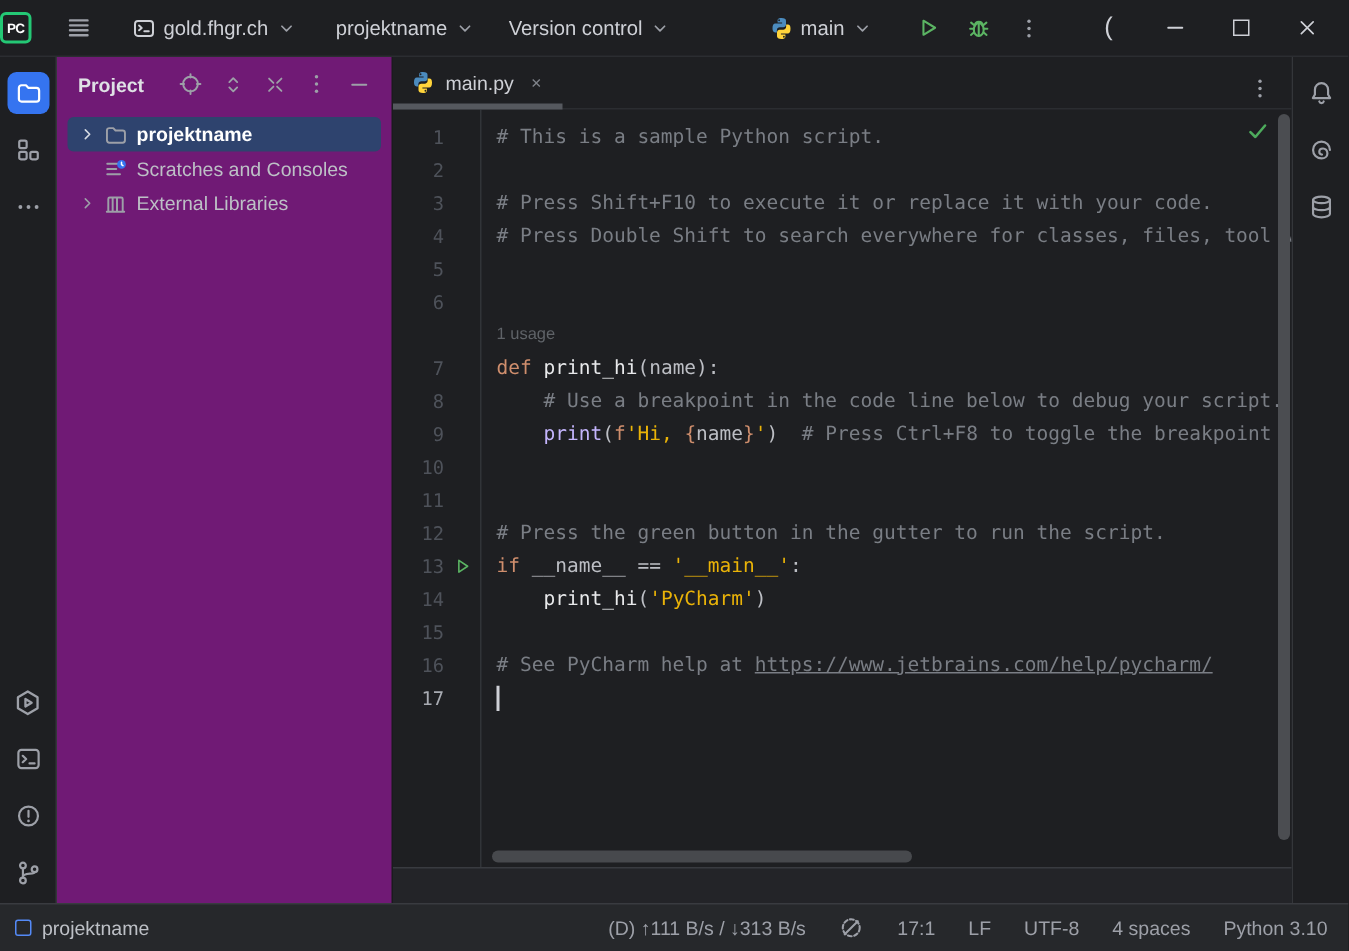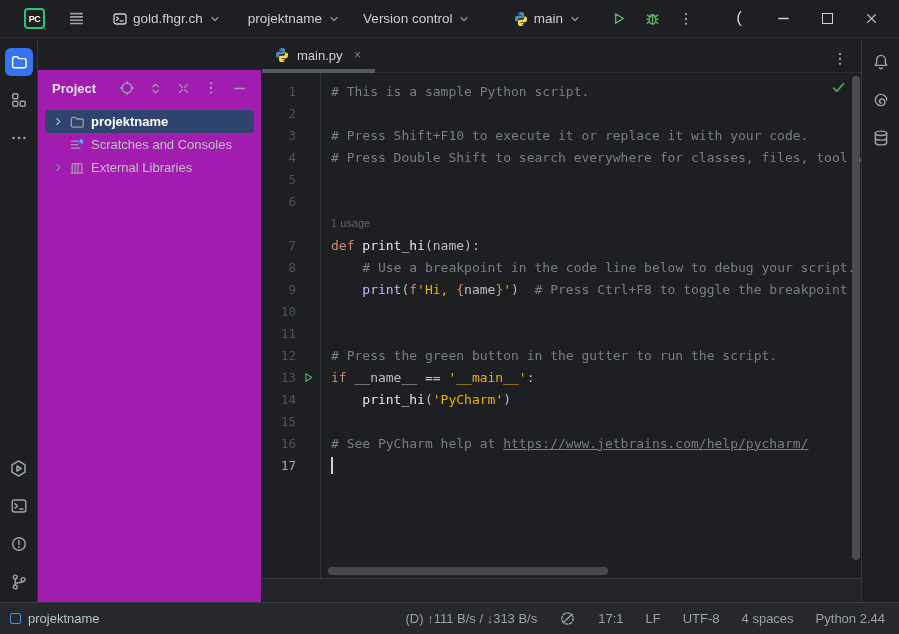--- a/index.html
+++ b/index.html
@@ -5,21 +5,21 @@
   * { margin:0; padding:0; box-sizing:border-box; }
   html,body { width:899px; height:634px; overflow:hidden; background:#1E1F22;
               font-family:"Liberation Sans", sans-serif; }
   .app { width:899px; height:634px; display:flex; flex-direction:column;
          color:#CED0D6; font-size:13px; }
 
   
   .titlebar { height:38px; flex:0 0 38px; background:#1E1F22; border-bottom:1px solid #2B2D31;
               display:flex; align-items:center; justify-content:space-between; }
   .tb-left, .tb-right { display:flex; align-items:center; height:100%; }
-  .tb-left { padding-left:24px; }
+  .tb-left { padding-left:0; }
   .pc-logo { width:21px; height:21px; border:2px solid #24C875; border-radius:4px;
              display:flex; align-items:center; justify-content:center;
              font-size:9px; font-weight:bold; color:#fff; letter-spacing:-0.5px; margin-right:14px; }
   .tb-btn { display:flex; align-items:center; gap:5px; padding:0 9px; height:30px;
             border-radius:6px; background:transparent; border:none; color:#CED0D6;
             font-size:13.5px; cursor:default; }
   .tb-btn .chev { color:#9DA0A8; display:flex; }
   .tb-right { padding-right:6px; }
   .tb-icon-btn { width:34px; height:30px; display:flex; align-items:center; justify-content:center;
                  background:transparent; border:none; color:#9DA0A8; }
@@ -35,22 +35,22 @@
             align-items:center; }
   .stripe-left  { border-right:1px solid #34363A; }
   .stripe-right { border-left:1px solid #34363A; }
   .tool-btn { width:28px; height:28px; margin-top:10px; border-radius:6px; border:none;
               background:transparent; color:#9DA0A8; display:flex; align-items:center; justify-content:center; }
   .tool-btn.active { background:#3574F0; color:#FFFFFF; }
   .stripe .spacer { flex:1; }
   .stripe .bottom-group { margin-bottom:6px; display:flex; flex-direction:column; align-items:center; }
 
   
-  .project-panel { width:224px; flex:0 0 224px; background:#a21caf; border-right:1px solid #1A1B1E;
-                   display:flex; flex-direction:column;margin-top:32px; }
+  .project-panel { width:224px; flex:0 0 224px; background:#701a75; border-right:1px solid #1A1B1E;
+                   display:flex; flex-direction:column; }
   .pp-header { height:36px; display:flex; align-items:center; padding:0 10px 0 14px; }
   .pp-title { font-weight:bold; color:#DFE1E5; font-size:13px; flex:0 0 auto; }
   .pp-actions { margin-left:auto; display:flex; align-items:center; gap:4px; }
   .pp-act { width:24px; height:24px; display:flex; align-items:center; justify-content:center;
             border:none; background:transparent; color:#9DA0A8; border-radius:4px; }
   .tree { padding-top:4px; }
   .tree-row { height:23px; display:flex; align-items:center; margin:0 7px; padding:0 4px;
               border-radius:4px; color:#BDC0C6; white-space:nowrap; }
   .tree-row.selected { background:#2E436E; color:#FFFFFF; font-weight:bold; }
   .tree-chev { width:18px; display:flex; justify-content:center; color:#9DA0A8; flex:0 0 18px; }
@@ -590,17 +590,17 @@
         <button class="sb-item">
           <span>LF</span>
         </button>
         <button class="sb-item">
           <span>UTF-8</span>
         </button>
         <button class="sb-item">
           <span>4 spaces</span>
         </button>
         <button class="sb-item">
-          <span>Python 2.44</span>
+          <span>Python 3.10</span>
         </button>
       </div>
   </footer>
 </div>
 
 </body></html>

